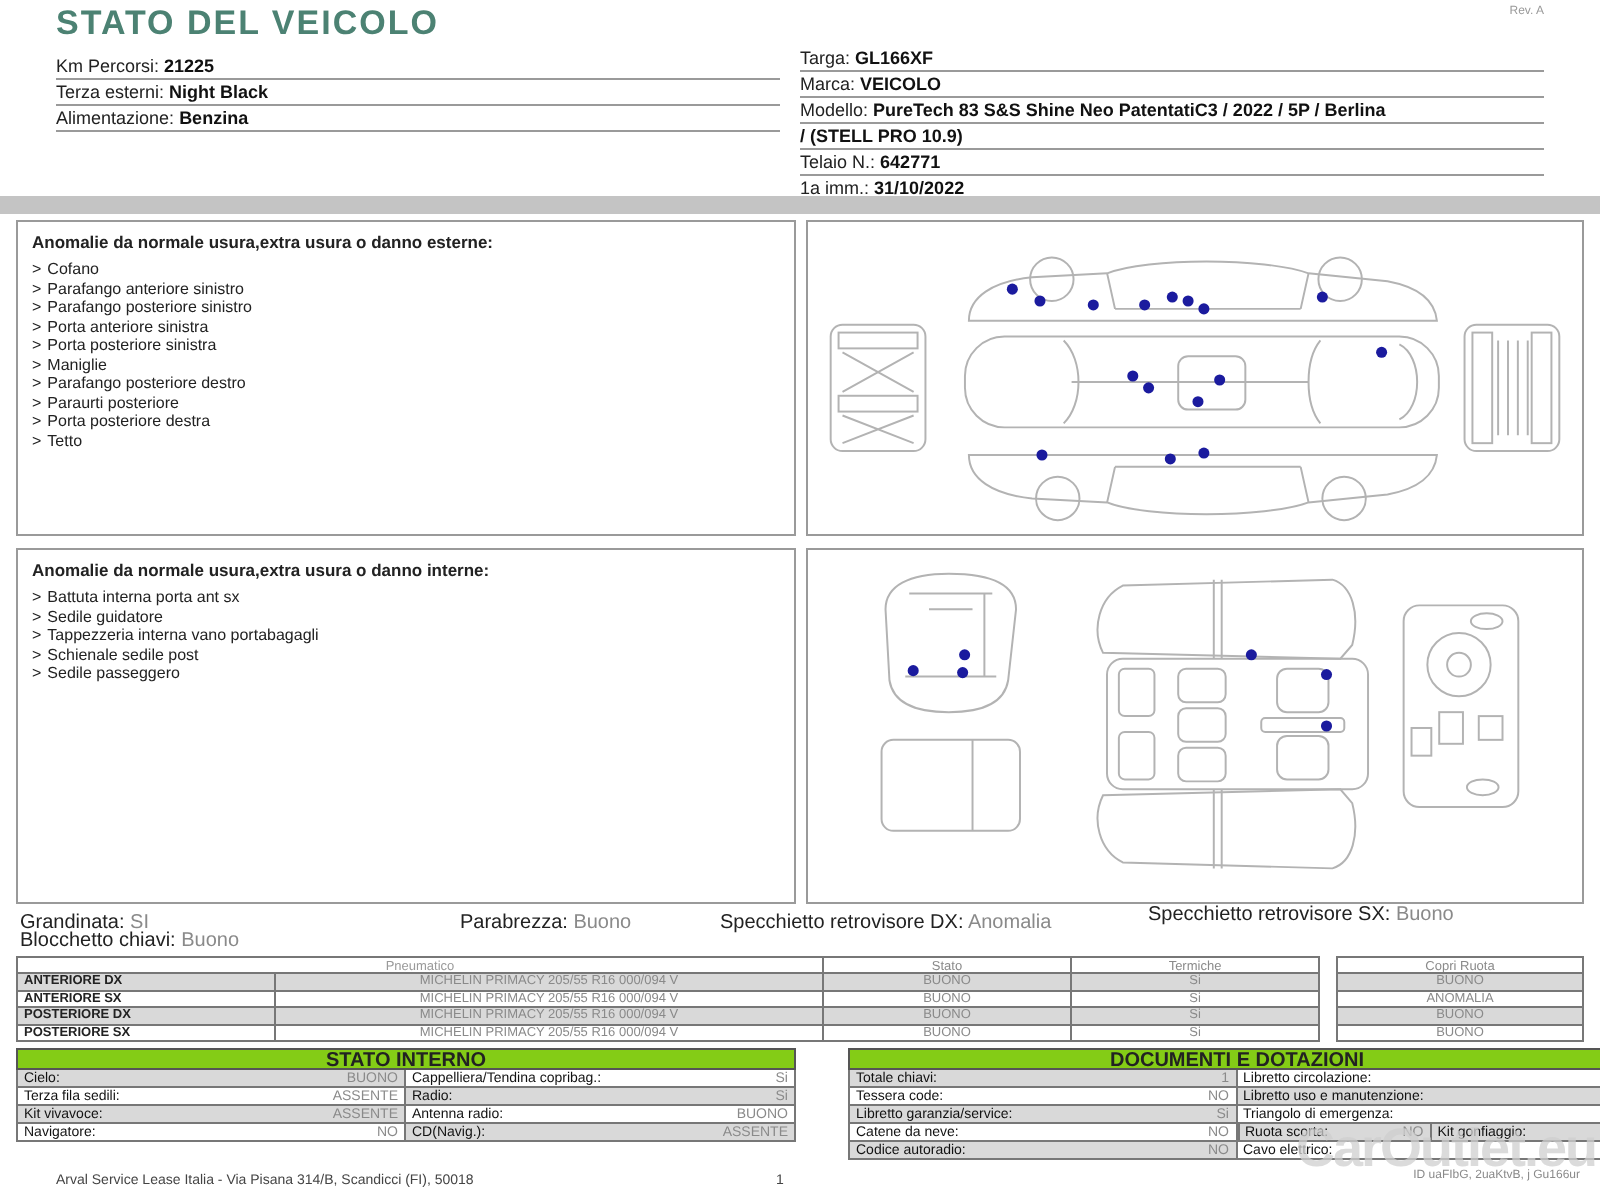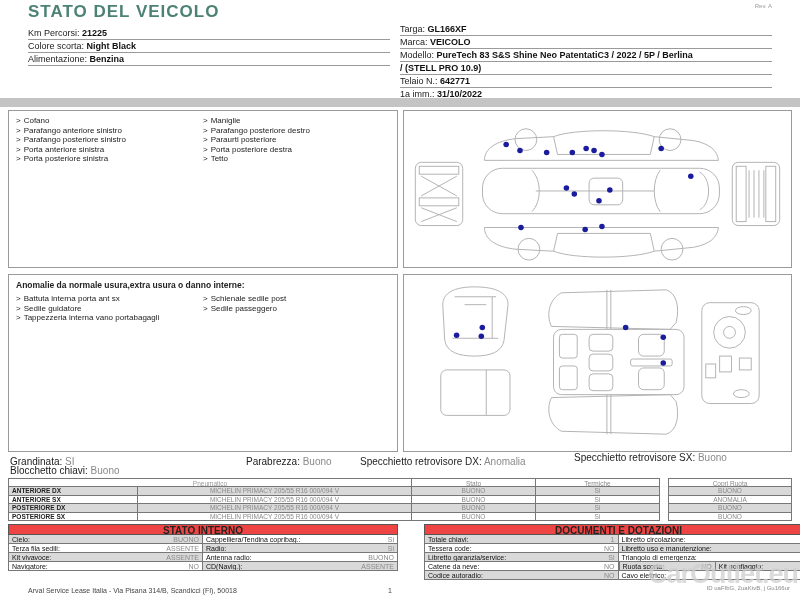--- a/index.html
+++ b/index.html
@@ -15,21 +15,21 @@
         white-space:nowrap;overflow:hidden;}
   .hrow b{font-weight:bold;color:#111;}
   .graybar{position:absolute;left:0;top:98px;width:800px;height:9px;background:#c4c4c4;}
   
   .panel{position:absolute;border:1px solid #9a9a9a;background:#fff;box-sizing:border-box;}
   .p-ext-l{left:8px;top:110px;width:390px;height:158px;padding:5px 7px;}
   .p-ext-r{left:403px;top:110px;width:389px;height:158px;}
   .p-int-l{left:8px;top:274px;width:390px;height:178px;padding:5px 7px;}
   .p-int-r{left:403px;top:274px;width:389px;height:178px;}
   .p-title{font-size:8.5px;font-weight:bold;margin-bottom:4px;}
-  .a-cols{display:flex;}
+  .a-cols{display:flex;flex-direction:column;}
   .a-col{width:50%;}
   .a-col ul{margin:0;padding:0;list-style:none;font-size:8px;line-height:9.5px;}
   .a-col li .mk{margin-right:3px;}
   .diagram{width:100%;height:100%;display:block;}
   
   .statusline{position:absolute;font-size:10px;white-space:nowrap;}
   .statusline .val{color:#8a8a8a;}
   
   .tires{position:absolute;left:8px;top:478px;width:784px;font-size:6.5px;}
   .t-row{display:flex;height:8.5px;line-height:8.5px;}
@@ -44,21 +44,21 @@
   .c-stato{width:124px;color:#8a8a8a;}
   .c-term{width:124px;color:#8a8a8a;}
   .c-gap{width:8px;border:none !important;background:#fff !important;}
   .c-copri{width:124px;color:#8a8a8a;border-left-width:1px !important;}
   .shade{background:#d9d9d9;}
   
   .btable{position:absolute;top:524px;font-size:7px;}
   .bt-left{left:8px;width:390px;}
   .bt-right{left:424px;width:389px;}
   .bt-head{height:11px;line-height:11px;text-align:center;font-weight:bold;font-size:10px;
-           background:#ef4444;border:1px solid #555;box-sizing:border-box;}
+           background:#84cc16;border:1px solid #555;box-sizing:border-box;}
   .b-row{display:flex;height:9px;line-height:9px;}
   .b-cell{box-sizing:border-box;width:50%;border:1px solid #777;border-top-width:0;
           display:flex;justify-content:space-between;padding:0 3px;overflow:hidden;white-space:nowrap;}
   .b-cell+.b-cell{border-left-width:0;}
   .b-cell .lab{color:#111;}
   .b-cell .val{color:#8a8a8a;}
   .b-sub{display:flex;width:50%;box-sizing:border-box;}
   .b-sub .b-cell{width:50%;}
   
   .foot-company{position:absolute;left:28px;top:587px;font-size:7px;color:#444;}
@@ -72,36 +72,37 @@
 </head>
 <body>
 
 <div class="page">
 
   <div class="title">STATO DEL VEICOLO</div>
   <div class="rev">Rev. A</div>
 
   <div class="hdr-left">
     <div class="hrow"><span>Km Percorsi:</span> <b>21225</b></div>
-    <div class="hrow"><span>Colore scorta:</span> <b>Night Black</b></div>
+    <div class="hrow"><span>Terza esterni:</span> <b>Night Black</b></div>
     <div class="hrow"><span>Alimentazione:</span> <b>Benzina</b></div>
   </div>
 
   <div class="hdr-right">
     <div class="hrow"><span>Targa:</span> <b>GL166XF</b></div>
     <div class="hrow"><span>Marca:</span> <b>VEICOLO</b></div>
     <div class="hrow"><span>Modello:</span> <b>PureTech 83 S&amp;S Shine Neo PatentatiC3 / 2022 / 5P / Berlina</b></div>
     <div class="hrow"><b>/ (STELL PRO 10.9)</b></div>
     <div class="hrow"><span>Telaio N.:</span> <b>642771</b></div>
     <div class="hrow"><span>1a imm.:</span> <b>31/10/2022</b></div>
   </div>
 
   <div class="graybar"></div>
 
   <div class="panel p-ext-l">
+    <div class="p-title">Anomalie da normale usura,extra usura o danno esterne:</div>
     <div class="a-cols">
       <div class="a-col">
           <ul>
         <li><span class="mk">&gt;</span><span>Cofano</span></li>
         <li><span class="mk">&gt;</span><span>Parafango anteriore sinistro</span></li>
         <li><span class="mk">&gt;</span><span>Parafango posteriore sinistro</span></li>
         <li><span class="mk">&gt;</span><span>Porta anteriore sinistra</span></li>
         <li><span class="mk">&gt;</span><span>Porta posteriore sinistra</span></li>
       </ul>
         </div>
@@ -224,21 +225,21 @@
           <circle cx="77" cy="62" r="2.8" class="dot"></circle>
           <circle cx="223" cy="53" r="2.8" class="dot"></circle>
           <circle cx="261" cy="63" r="2.8" class="dot"></circle>
           <circle cx="261" cy="89" r="2.8" class="dot"></circle>
         </g>
     </svg>
   </div>
 
   <div class="statusline" style="left:10px;top:456px;"><span>Grandinata:</span> <span class="val">SI</span></div>
   <div class="statusline" style="left:10px;top:465px;"><span>Blocchetto chiavi:</span> <span class="val">Buono</span></div>
-  <div class="statusline" style="left:230px;top:456px;margin-left:16px;"><span>Parabrezza:</span> <span class="val">Buono</span></div>
+  <div class="statusline" style="left:230px;top:456px;"><span>Parabrezza:</span> <span class="val">Buono</span></div>
   <div class="statusline" style="left:360px;top:456px;"><span>Specchietto retrovisore DX:</span> <span class="val">Anomalia</span></div>
   <div class="statusline" style="left:574px;top:452px;"><span>Specchietto retrovisore SX:</span> <span class="val">Buono</span></div>
 
   <div class="tires">
     <div class="t-row t-head">
       <div class="tc c-group">Pneumatico</div>
       <div class="tc c-stato">Stato</div>
       <div class="tc c-term">Termiche</div>
       <div class="tc c-gap"></div>
       <div class="tc c-copri">Copri Ruota</div>

